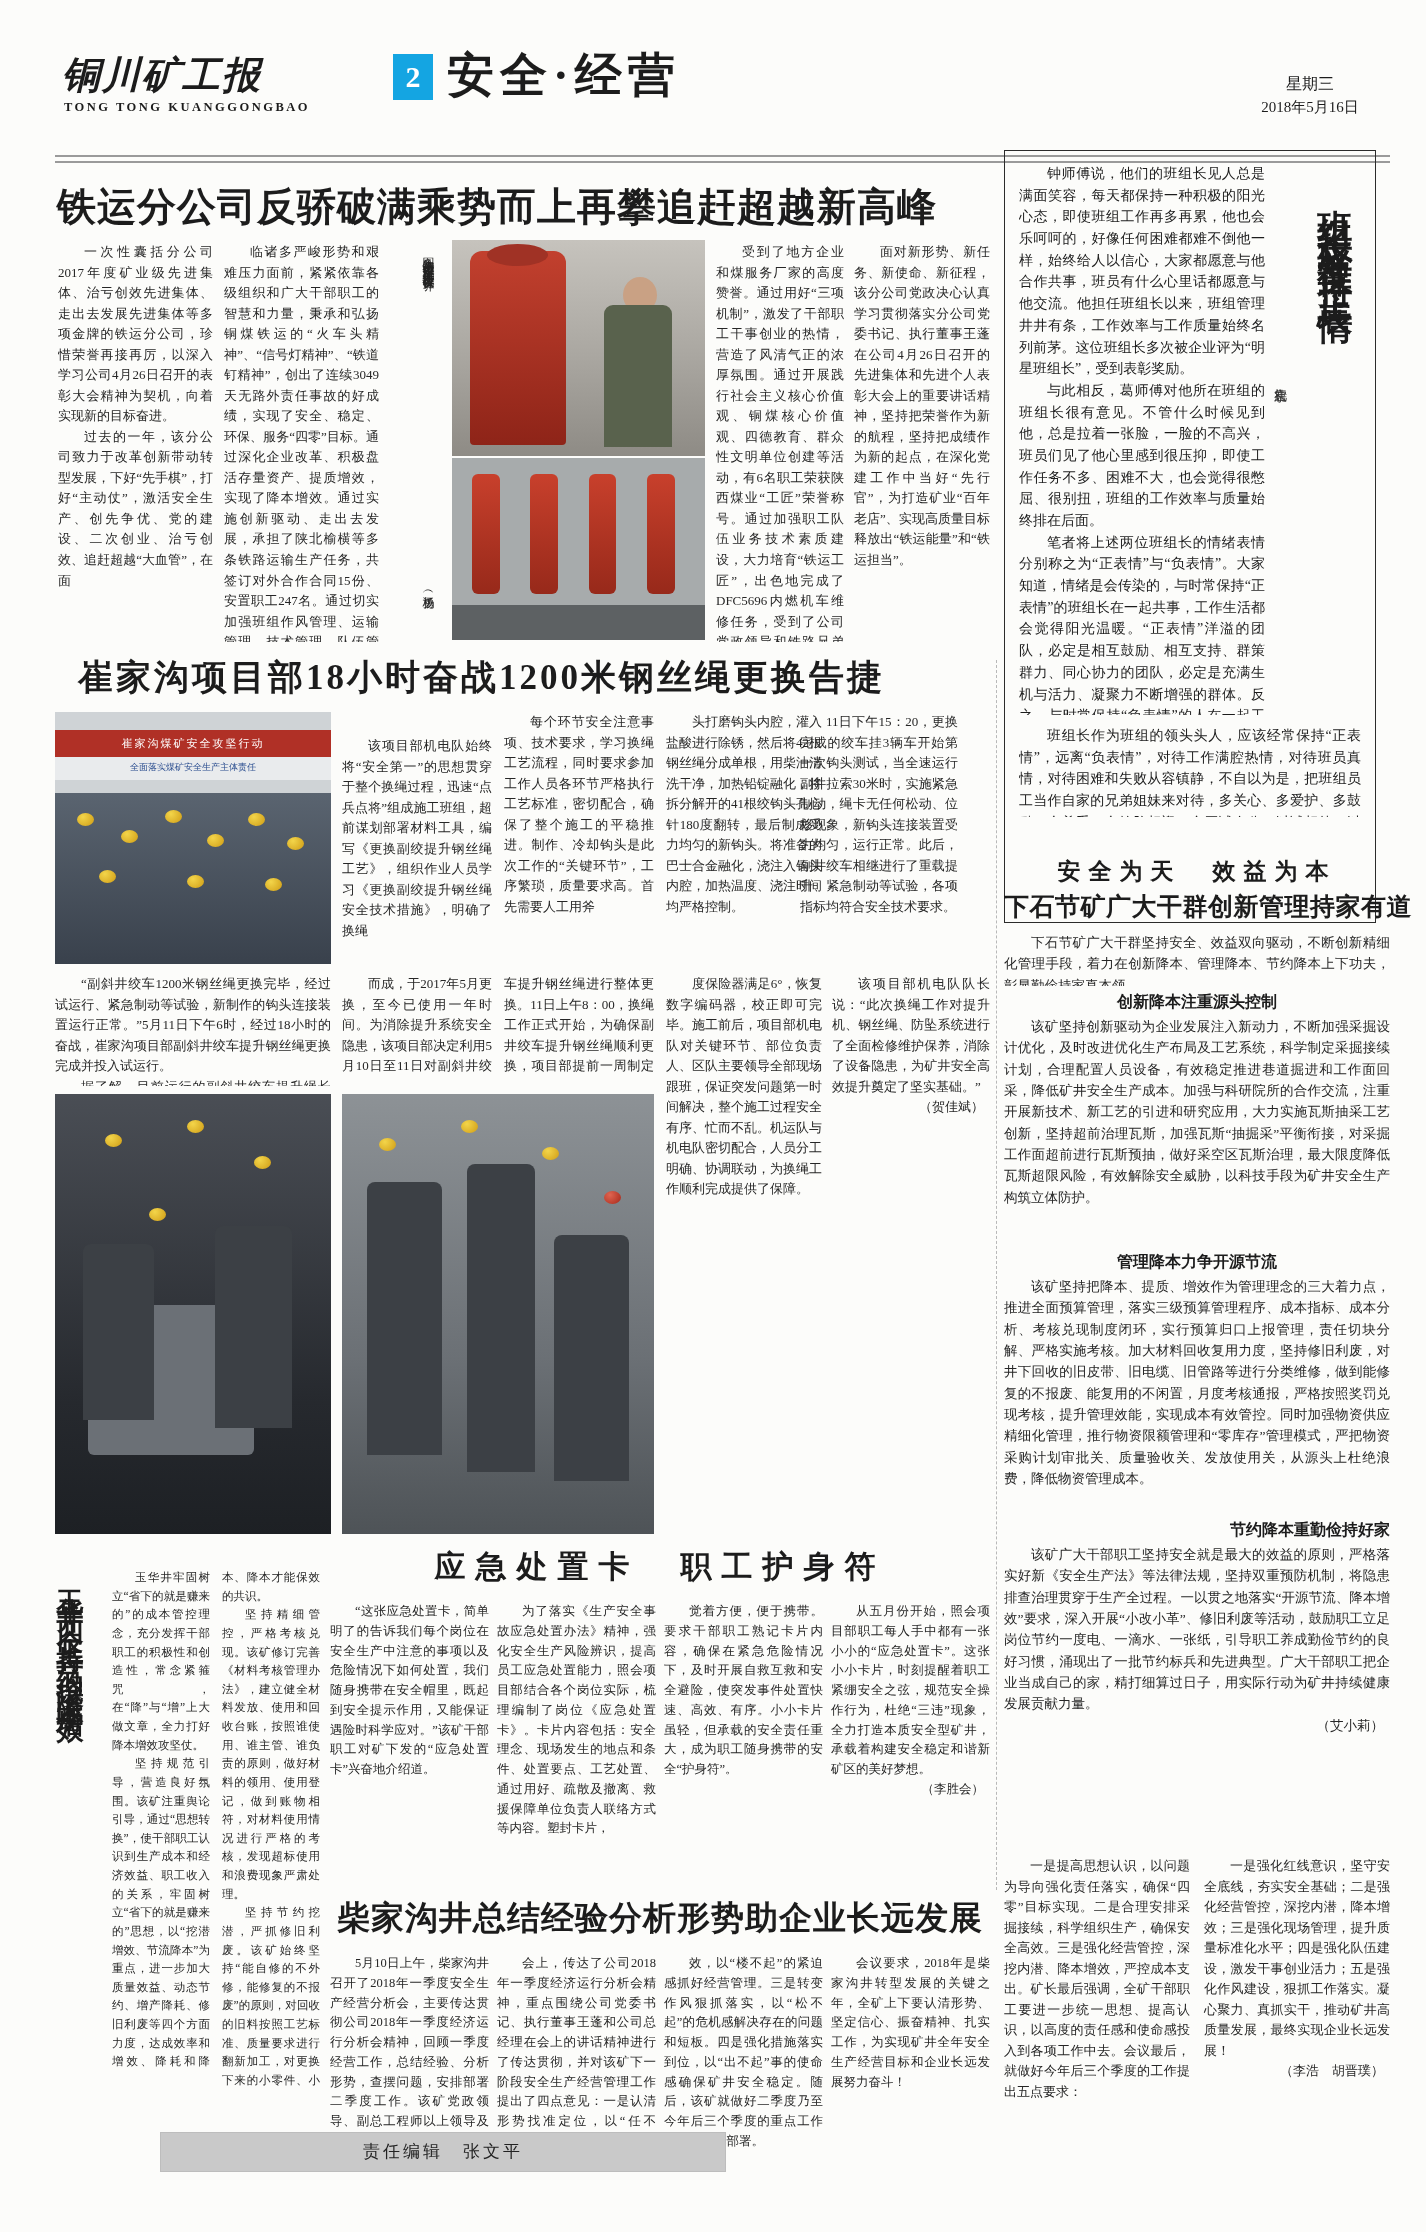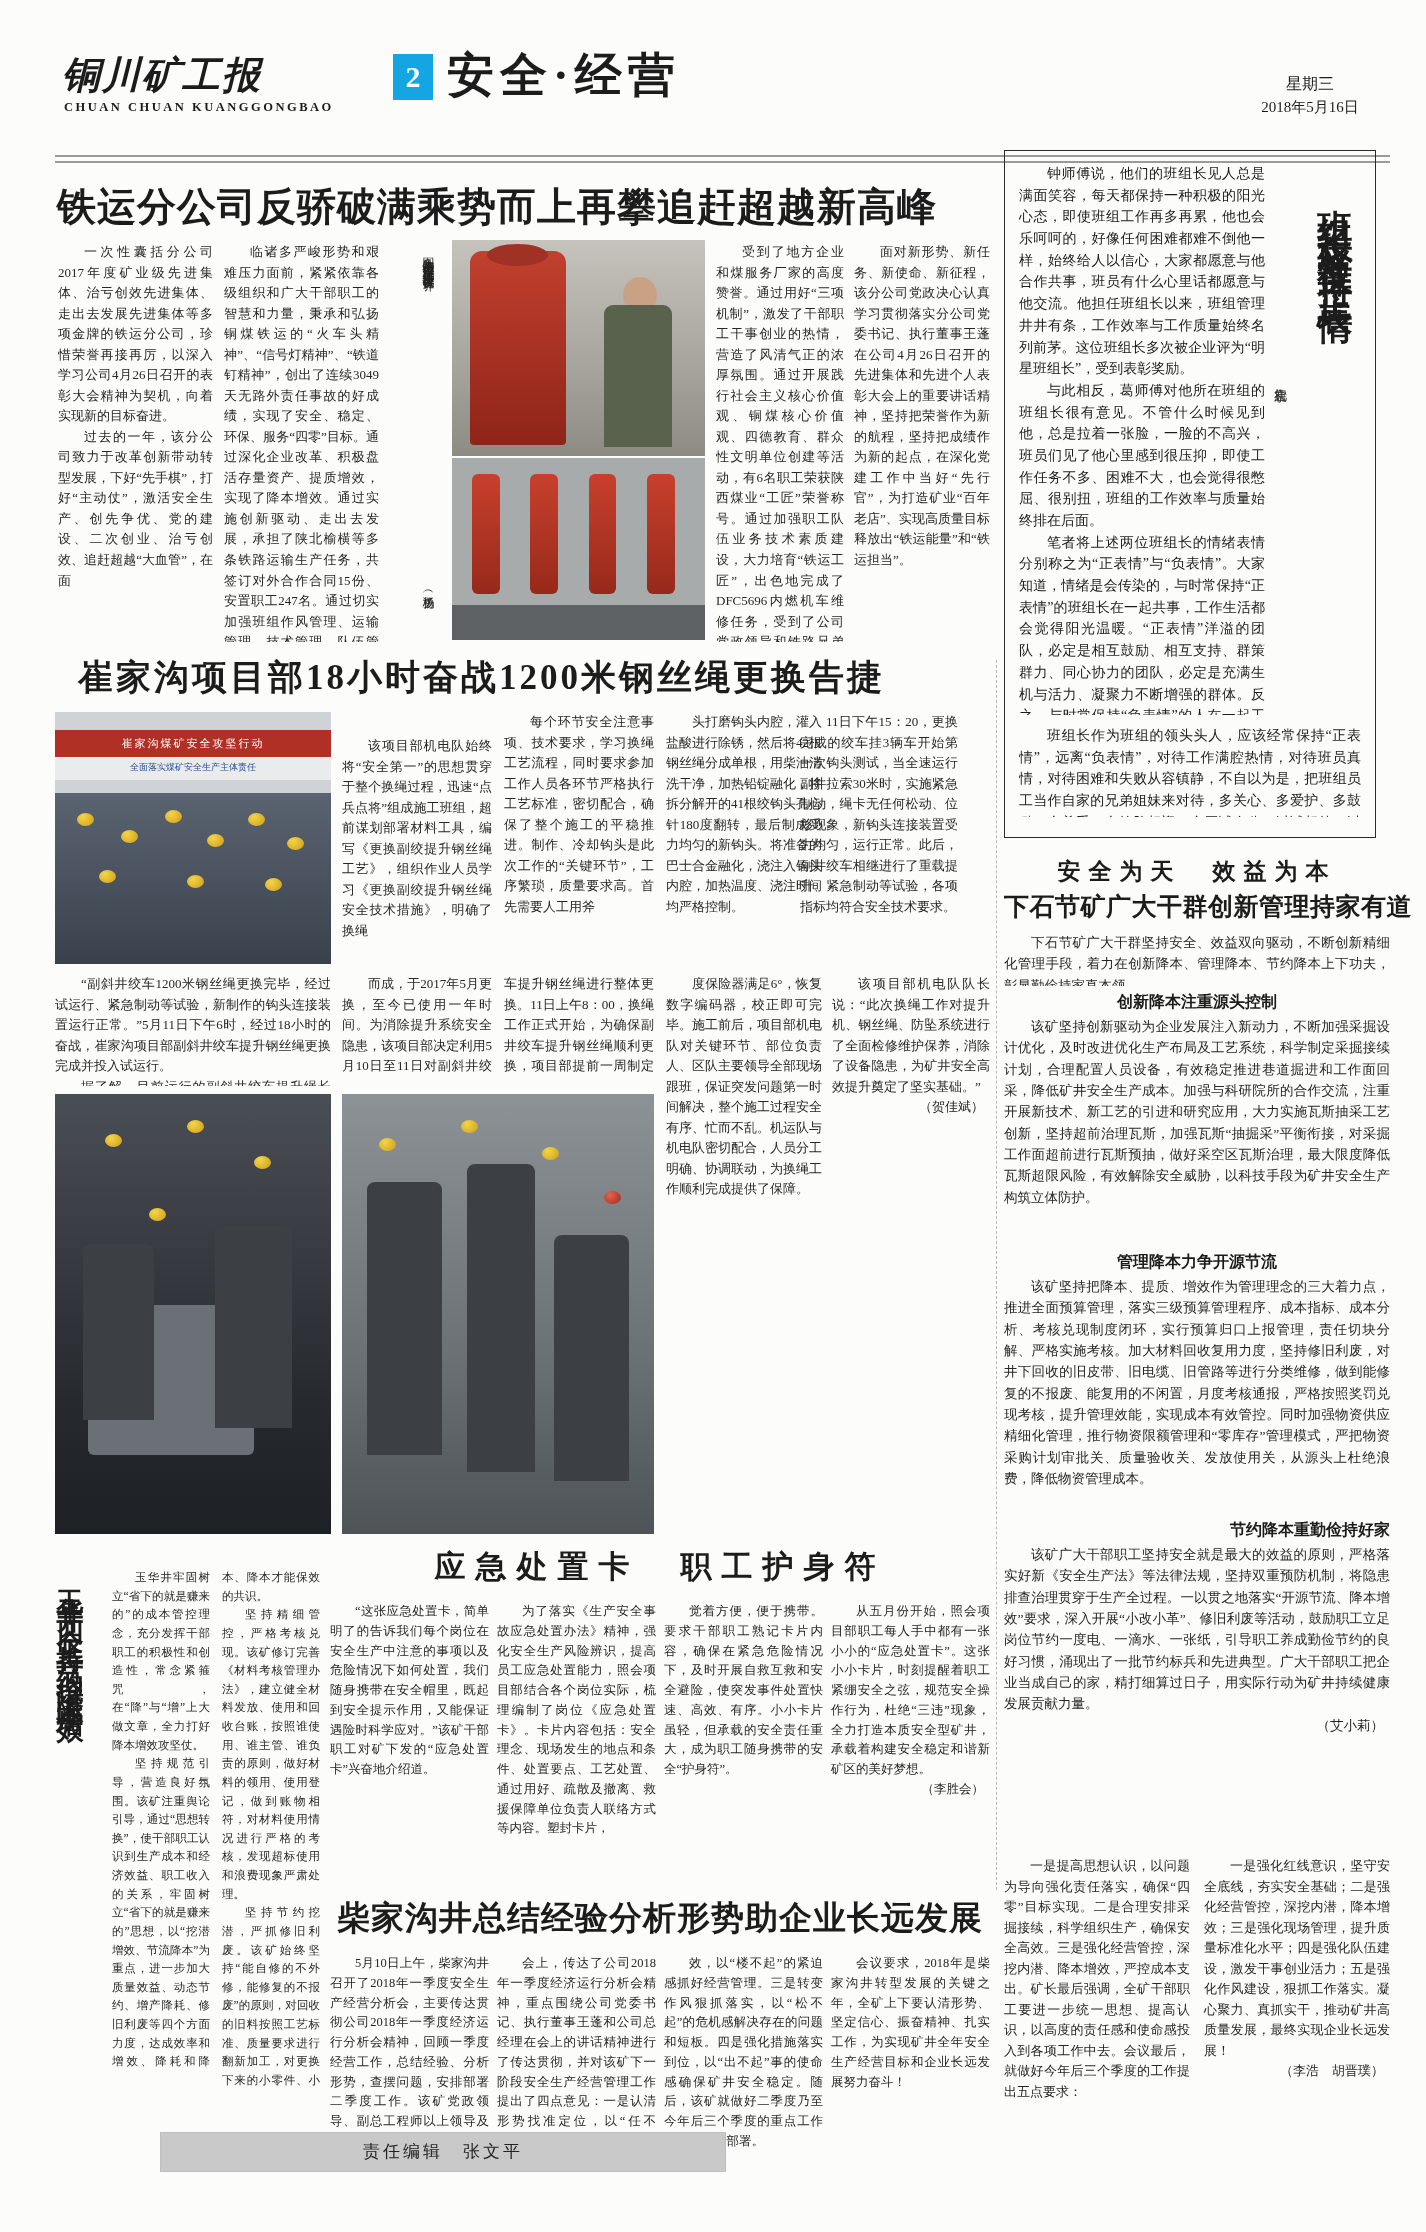--- a/index.html
+++ b/index.html
@@ -79,21 +79,21 @@
   .twocol { column-count:2; column-gap:12px; }
   .footer-bar { background:#c9c9c9; text-align:center; line-height:40px; font-size:17px;
                 letter-spacing:3px; color:#222; box-shadow:inset 0 0 0 1px #bdbdbd; }
 </style>
 </head>
 <body>
 
 <div class="page">
 
   <div class="abs masthead" style="left:62px; top:50px;">铜川矿工报</div>
-  <div class="abs pinyin" style="left:64px; top:100px;">CHUAN CHUAN KUANGGONGBAO</div>
+  <div class="abs pinyin" style="left:64px; top:100px;">TONG TONG KUANGGONGBAO</div>
   <div class="abs pagebox" style="left:393px; top:54px;">2</div>
   <div class="abs section-title" style="left:447px; top:44px;">安全·经营</div>
   <div class="abs dateline" style="left:1225px; top:74px; font-size:16px;">星期三</div>
   <div class="abs dateline" style="left:1225px; top:98px; font-size:15px;">2018年5月16日</div>
   <div class="abs dbl-rule" style="left:55px; top:155px; width:1335px;"></div>
 
   <div class="abs hl-main sans" style="left:57px; top:180px; width:905px;">铁运分公司反骄破满乘势而上再攀追赶超越新高峰</div>
 
   <div class="abs bodytxt" style="left:58px; top:242px; width:155px; height:400px;">
     <p>一次性囊括分公司2017年度矿业级先进集体、治亏创效先进集体、走出去发展先进集体等多项金牌的铁运分公司，珍惜荣誉再接再厉，以深入学习公司4月26日召开的表彰大会精神为契机，向着实现新的目标奋进。</p>
@@ -122,21 +122,21 @@
 
   <div class="abs bodytxt" style="left:716px; top:242px; width:128px; height:400px;">
     <p>受到了地方企业和煤服务厂家的高度赞誉。通过用好“三项机制”，激发了干部职工干事创业的热情，营造了风清气正的浓厚氛围。通过开展践行社会主义核心价值观、铜煤核心价值观、四德教育、群众性文明单位创建等活动，有6名职工荣获陕西煤业“工匠”荣誉称号。通过加强职工队伍业务技术素质建设，大力培育“铁运工匠”，出色地完成了DFC5696内燃机车维修任务，受到了公司党政领导和铁路兄弟单位的高度评价。</p>
   </div>
   <div class="abs bodytxt" style="left:854px; top:242px; width:136px; height:400px;">
     <p>面对新形势、新任务、新使命、新征程，该分公司党政决心认真学习贯彻落实分公司党委书记、执行董事王蓬在公司4月26日召开的先进集体和先进个人表彰大会上的重要讲话精神，坚持把荣誉作为新的航程，坚持把成绩作为新的起点，在深化党建工作中当好“先行官”，为打造矿业“百年老店”、实现高质量目标释放出“铁运能量”和“铁运担当”。</p>
   </div>
 
   <div class="abs dash-divider" style="left:996px; top:660px; height:1230px;"></div>
 
-  <div class="abs bz-box" style="left:1004px; top:150px; width:372px; height:688px;">
+  <div class="abs bz-box" style="left:1004px; top:150px; width:372px; height:773px;">
     <div class="bz-top">
       <div class="bz-body">
         <p>钟师傅说，他们的班组长见人总是满面笑容，每天都保持一种积极的阳光心态，即使班组工作再多再累，他也会乐呵呵的，好像任何困难都难不倒他一样，始终给人以信心，大家都愿意与他合作共事，班员有什么心里话都愿意与他交流。他担任班组长以来，班组管理井井有条，工作效率与工作质量始终名列前茅。这位班组长多次被企业评为“明星班组长”，受到表彰奖励。</p>
         <p>与此相反，葛师傅对他所在班组的班组长很有意见。不管什么时候见到他，总是拉着一张脸，一脸的不高兴，班员们见了他心里感到很压抑，即使工作任务不多、困难不大，也会觉得很憋屈、很别扭，班组的工作效率与质量始终排在后面。</p>
         <p>笔者将上述两位班组长的情绪表情分别称之为“正表情”与“负表情”。大家知道，情绪是会传染的，与时常保持“正表情”的班组长在一起共事，工作生活都会觉得阳光温暖。“正表情”洋溢的团队，必定是相互鼓励、相互支持、群策群力、同心协力的团队，必定是充满生机与活力、凝聚力不断增强的群体。反之，与时常保持“负表情”的人在一起工作、生活，肯定感到心情压抑，情绪低落。“负表情”泛滥的团队，说话人人自危，人与人之间缺少沟通，遇事难以拧成一股绳，这样的团队就必定会缺少竞争力。</p>
       </div>
       <div class="bz-titlecol">
         <div class="bz-author">唐宗礼</div>
         <div class="bz-title">班组长应经常保持『正表情』</div>
       </div>

